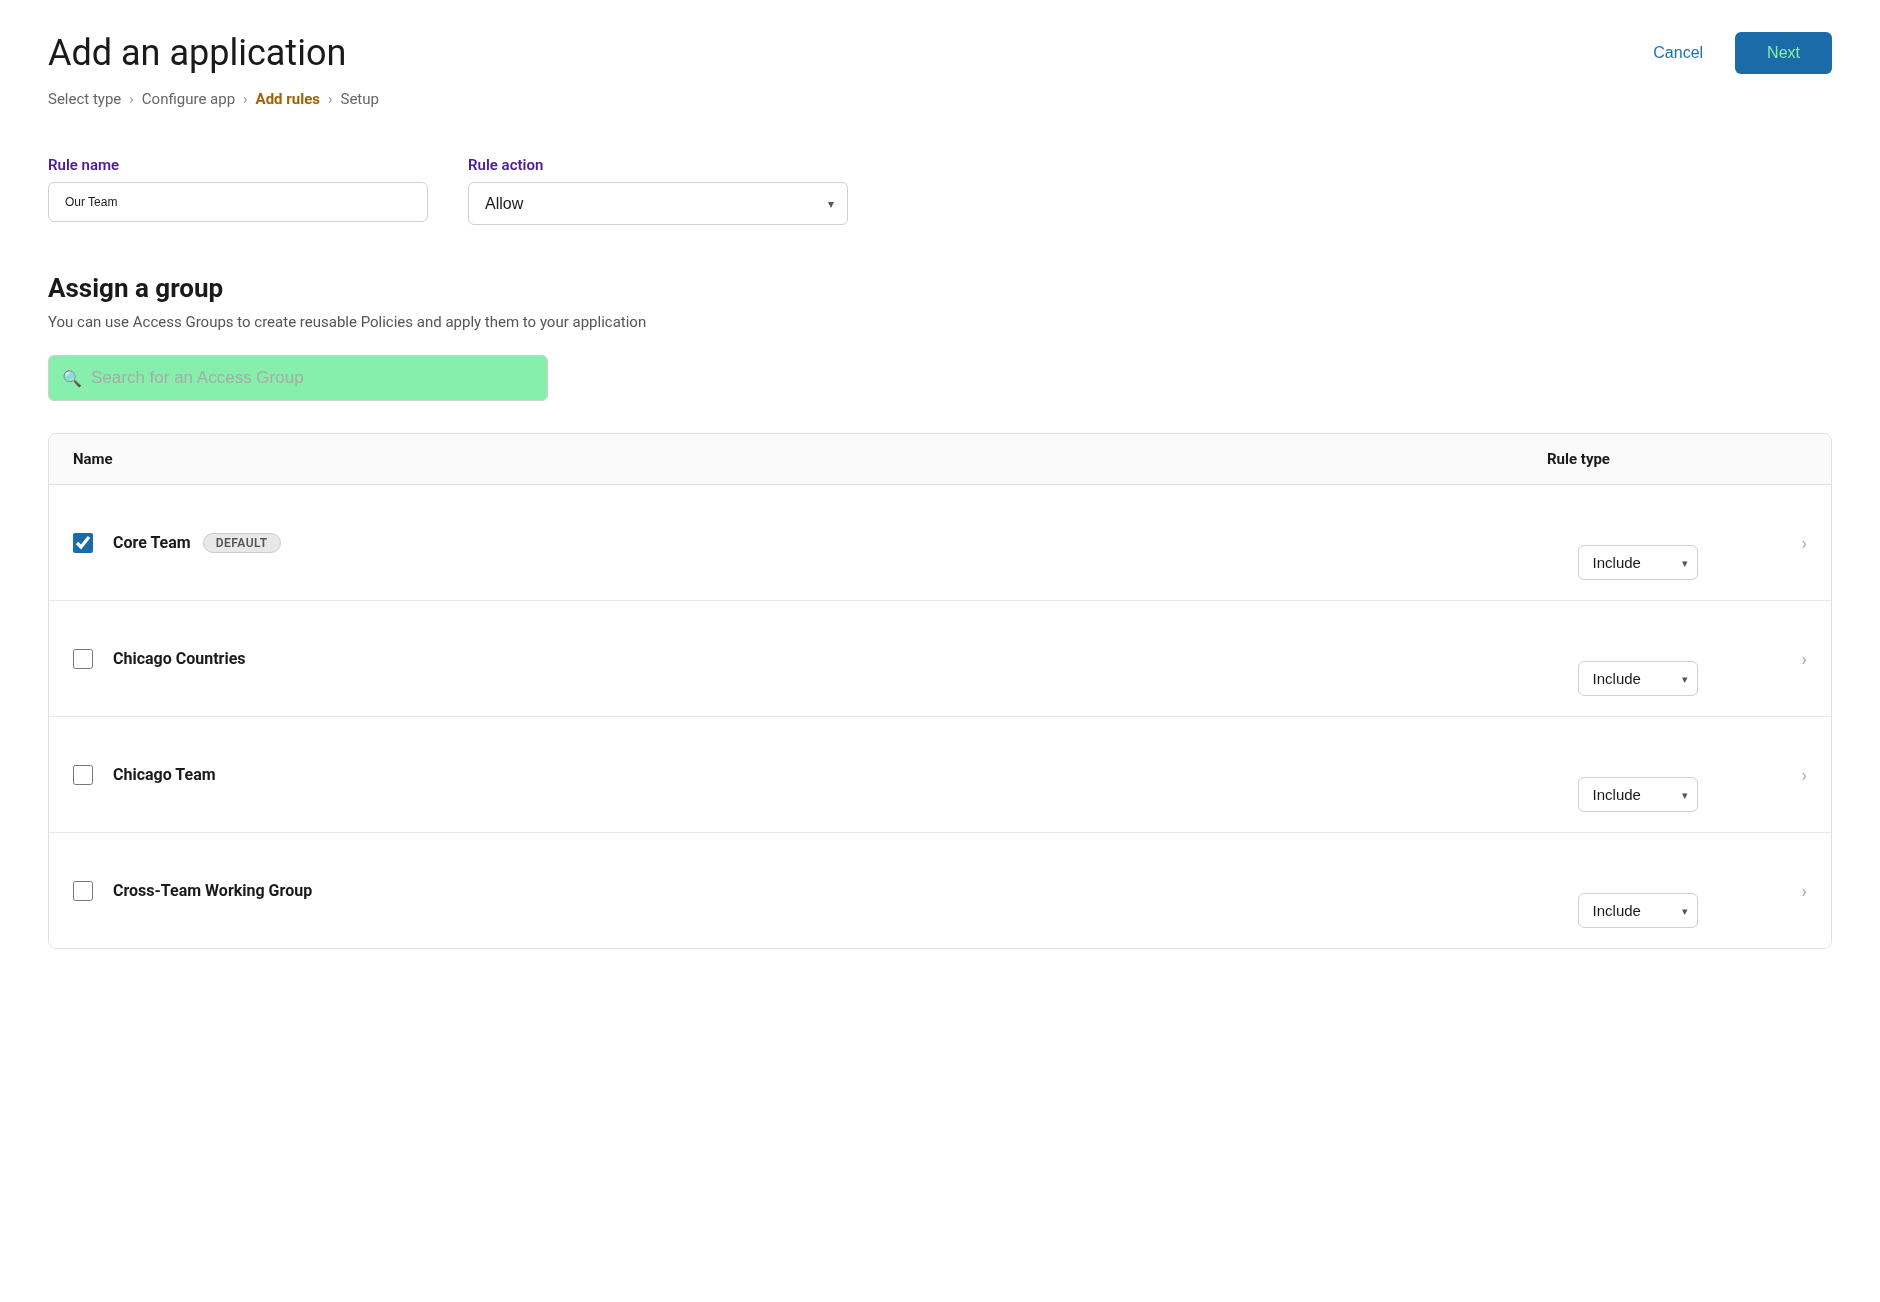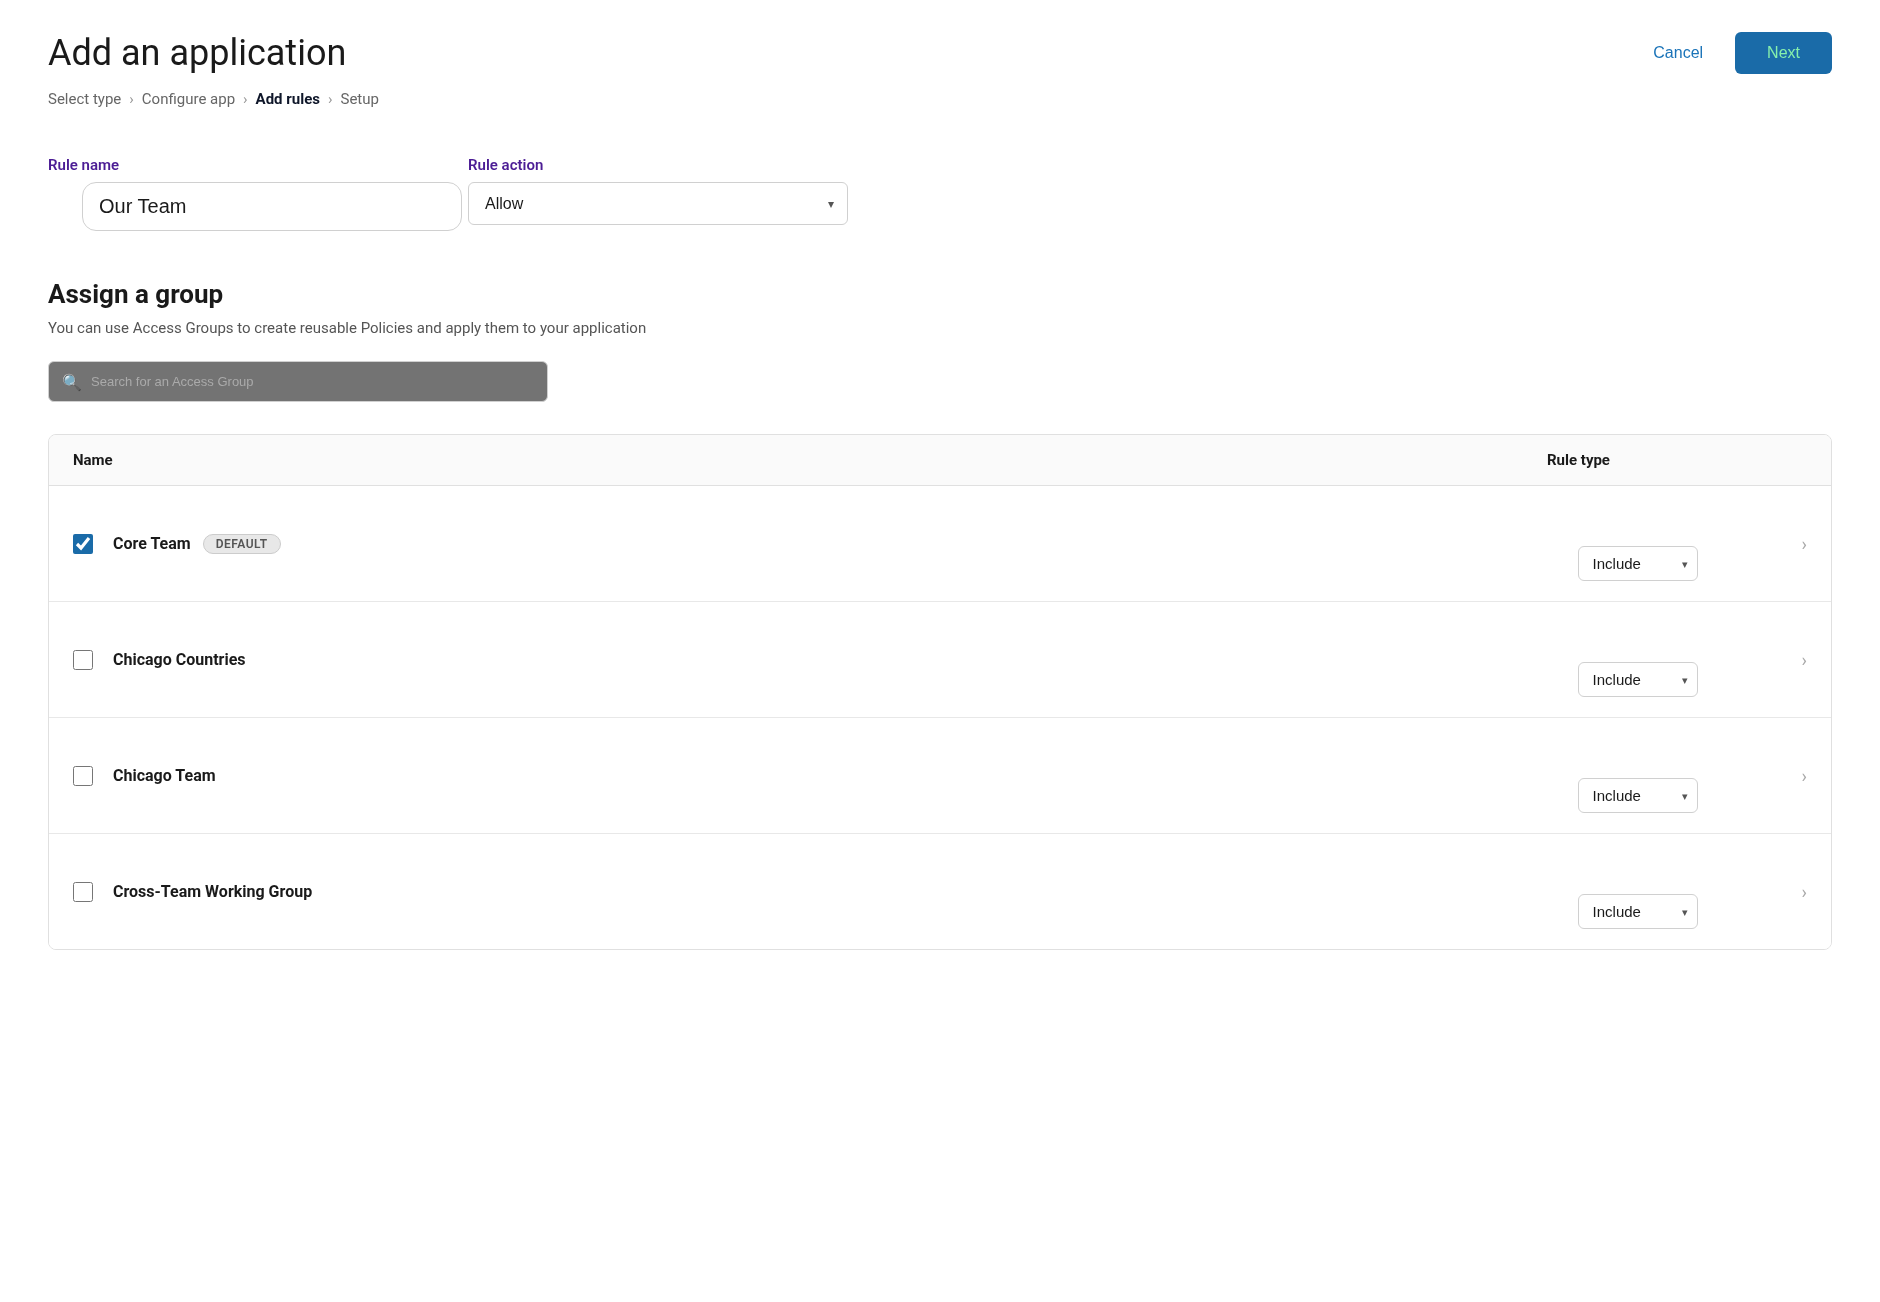--- a/index.html
+++ b/index.html
@@ -70,21 +70,21 @@
       font-size: 15px;
       color: #666;
     }
 
     .breadcrumb-item {
       color: #666;
     }
 
     .breadcrumb-item.active {
       font-weight: 700;
-      color: #0f172a;
+      color: #a16207;
     }
 
     .breadcrumb-separator {
       color: #999;
     }
 
     .form-section {
       margin-bottom: 48px;
     }
 
@@ -109,27 +109,26 @@
     }
 
     .form-label {
       font-size: 15px;
       font-weight: 600;
       color: #4c1d95;
     }
 
     .form-input {
       border: 1.5px solid #d0d0d0;
-      border-radius: 14px;
+      border-radius: 6px;
       padding: 12px 16px;
-      font-size: 20px;
+      font-size: 12px;
       color: #1a1a1a;
       background: #fff;
       width: 100%;
-      margin-left: 34px;
     }
 
     .form-select-wrapper {
       position: relative;
       width: 100%;
     }
 
     .form-select {
       border: 1.5px solid #d0d0d0;
       border-radius: 6px;
@@ -177,23 +176,23 @@
       top: 50%;
       transform: translateY(-50%);
       color: #999;
       font-size: 16px;
     }
 
     .search-input {
       border: 1.5px solid #d0d0d0;
       border-radius: 6px;
       padding: 12px 16px 12px 42px;
-      font-size: 13px;
-      color: #1a1a1a;
-      background: #737373;
+      font-size: 17px;
+      color: #1a1a1a;
+      background: #86efac;
       width: 100%;
     }
 
     .search-input::placeholder {
       color: #aaa;
     }
 
     .table-container {
       border: 1.5px solid #e0e0e0;
       border-radius: 8px;

